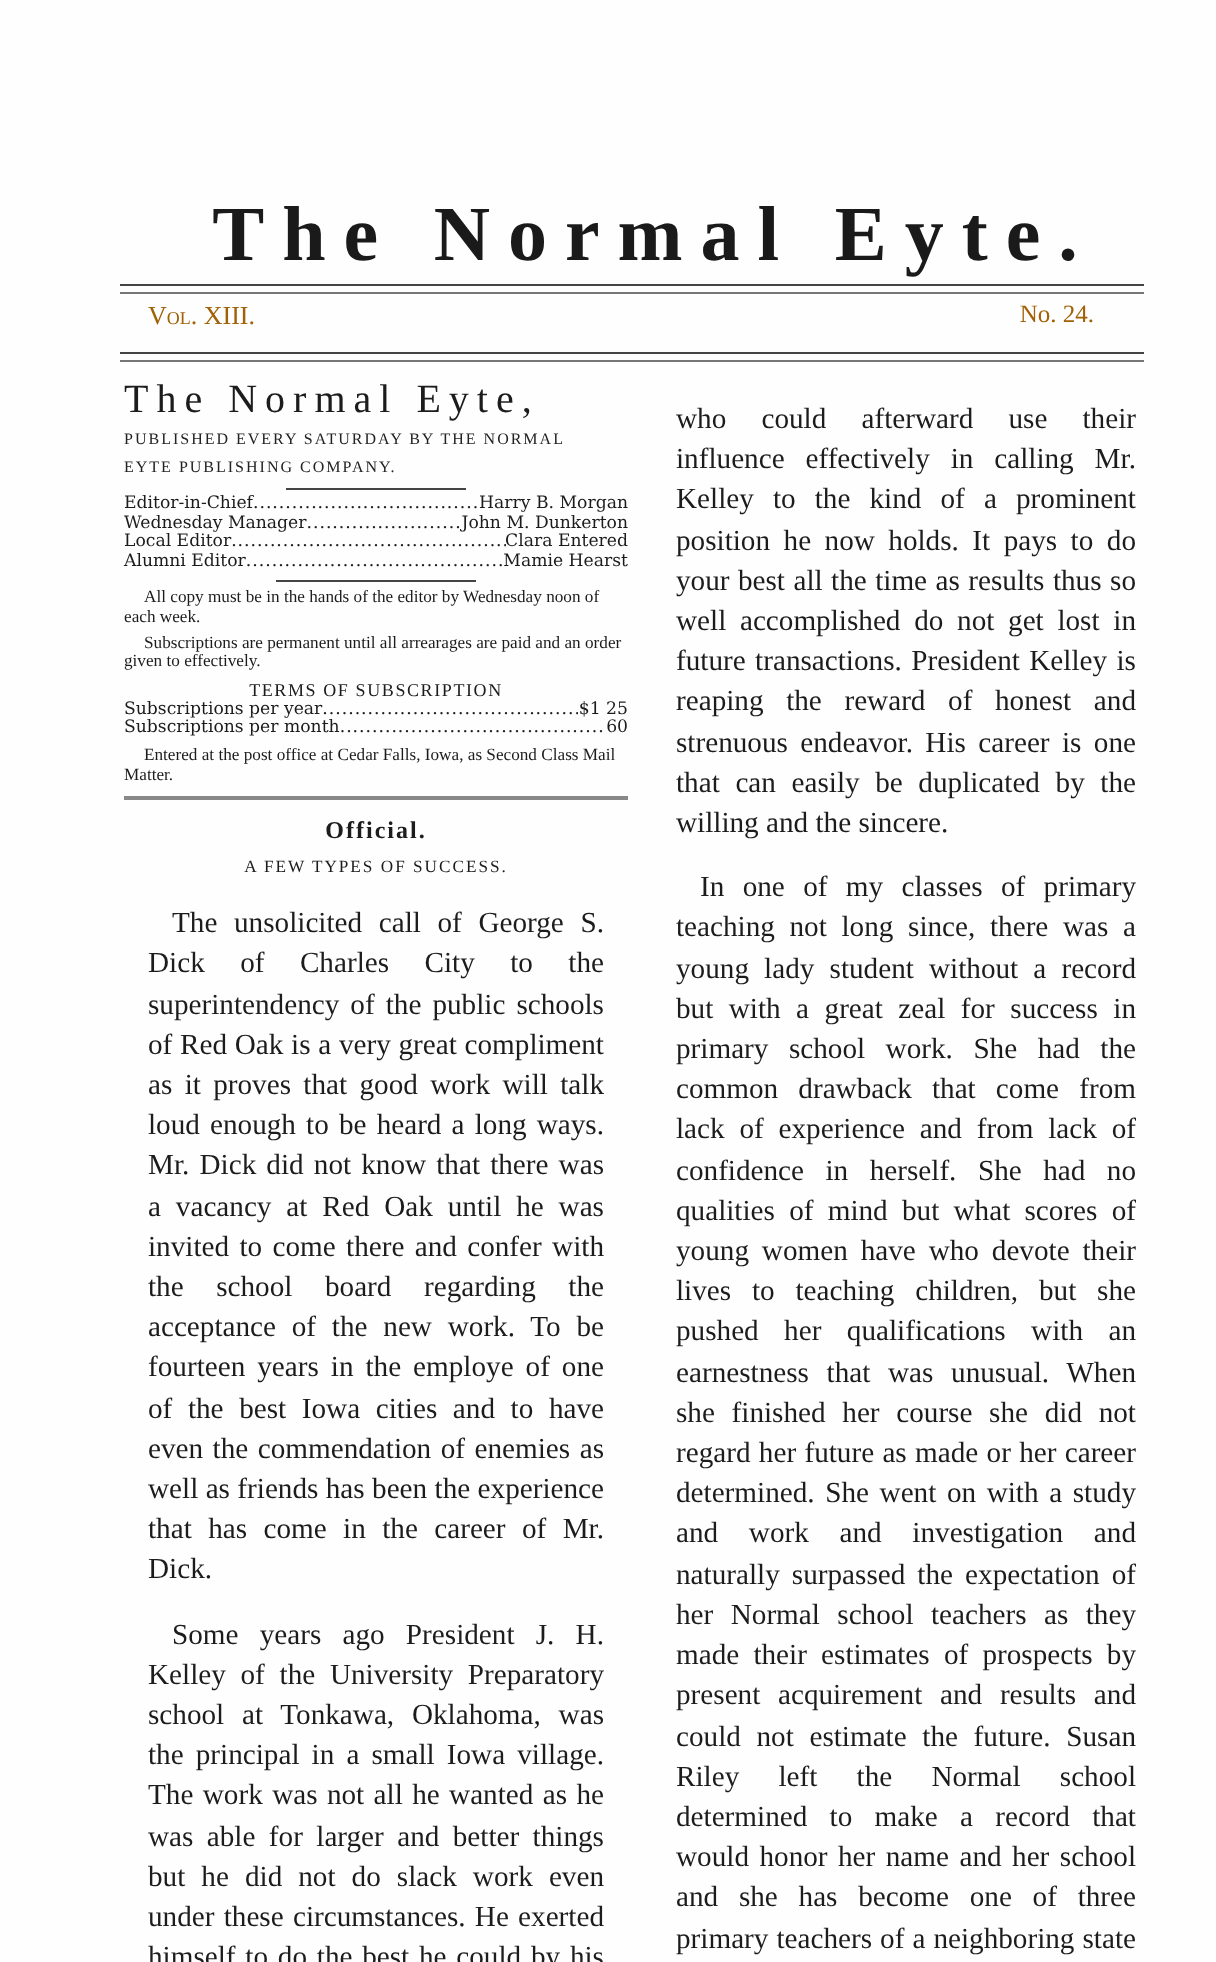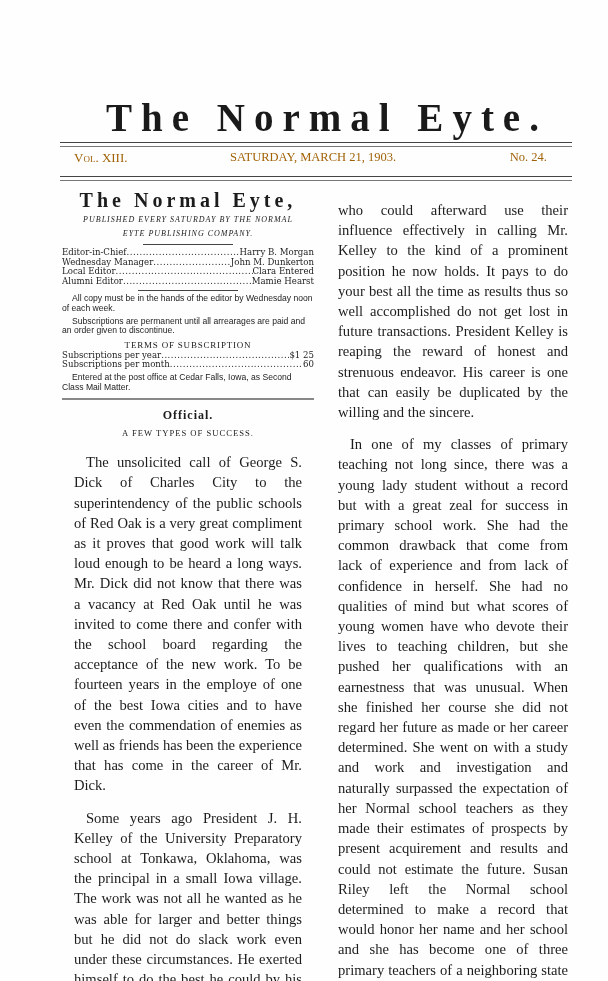--- a/index.html
+++ b/index.html
@@ -21,49 +21,48 @@
   }
   .dateline span { position: absolute; top: 0; }
   .vol { left: 6px; font-variant: small-caps; font-size: 13px; }
   .date { left: 162px; }
   .num { right: 17px; }
 
   .col { position: absolute; font-family: "Liberation Serif", serif; }
   .left { left: 62px; width: 252px; }
   .right { left: 326px; width: 254px; }
 
-  .blk-title { text-align: center; font-weight: bold; font-size: 20px;
+  .blk-title { font-weight: normal; font-size: 20px;
     letter-spacing: 4px; line-height: 26px; }
-  .small-caps-line { text-align: center; font-size: 8px; letter-spacing: 1px;
-    line-height: 14px; color: #222; font-style: italic; }
+  .small-caps-line { font-size: 8px; letter-spacing: 1px;
+    line-height: 14px; color: #222; }
   .short-rule { width: 90px; height: 0; border-top: 1px solid #444; margin: 3px auto 3px auto; }
   .staff-title { text-align: center; font-weight: bold; font-size: 17px;
     letter-spacing: 3px; line-height: 22px; }
   .staff-row { display: flex; font-size: 8.6px; line-height: 9.6px; font-family: "DejaVu Serif", serif; }
   .staff-row .role { white-space: nowrap; }
   .staff-row .dots { flex: 1; overflow: hidden; white-space: nowrap; letter-spacing: 0.5px; }
   .staff-row .dots::before { content: "................................................................................................"; }
   .staff-row .name { white-space: nowrap; }
-  .note { font-size: 8.6px; line-height: 9.6px; font-family: Liberation Sans, sans-serif; text-indent: 10px; margin-top: 3px; }
+  .note { font-size: 8.6px; line-height: 9.6px; font-family: Liberation Serif, serif; text-indent: 10px; margin-top: 3px; }
   .terms-head { text-align: center; font-size: 9px; letter-spacing: 0.8px; line-height: 12px; margin-top: 3px; }
   .heavy-rule { height: 2px; background: #888; margin: 6px 0 4px 0; }
   .official { text-align: center; font-weight: bold; font-size: 12px; line-height: 22px; letter-spacing: 1px; }
   .art-head { text-align: center; font-size: 8.6px; letter-spacing: 1px; line-height: 14px; }
   .para { font-size: 14.6px; line-height: 20.2px; text-align: justify; margin: 12px; }
   .para.indent { text-indent: 12px; }
 </style>
 </head>
 <body>
 
 <div class="masthead">The Normal Eyte.</div>
 
 <div class="rule-dbl" style="top:142px;"></div>
 <div class="dateline">
   <span class="vol">Vol. XIII.</span>
-  <span class="date">SATURDAY, MARCH 21, 1903.</span>
   <span class="num">No. 24.</span>
 </div>
 <div class="rule-dbl" style="top:176px;"></div>
 
 <div class="col left" style="top:187px;">
   <div class="blk-title">The Normal Eyte,</div>
   <div class="small-caps-line">PUBLISHED EVERY SATURDAY BY THE NORMAL</div>
   <div class="small-caps-line">EYTE PUBLISHING COMPANY.</div>
   <div class="short-rule"></div>
 
@@ -83,21 +82,21 @@
       <span class="name">Clara Entered</span>
   </div>
   <div class="staff-row">
     <span class="role">Alumni Editor</span>
       <span class="dots"></span>
       <span class="name">Mamie Hearst</span>
   </div>
 
   <div class="short-rule" style="width:100px;margin-top:4px;"></div>
   <div class="note">All copy must be in the hands of the editor by Wednesday noon of each week.</div>
-  <div class="note">Subscriptions are permanent until all arrearages are paid and an order given to discontinue.</div>
+  <div class="note">Subscriptions are permanent until all arrearages are paid and an order given to effectively.</div>
   <div class="terms-head">TERMS OF SUBSCRIPTION</div>
   <div class="staff-row">
     <span class="role">Subscriptions per year</span>
       <span class="dots"></span>
       <span class="name">$1 25</span>
   </div>
   <div class="staff-row">
     <span class="role">Subscriptions per month</span>
       <span class="dots"></span>
       <span class="name">60</span>

